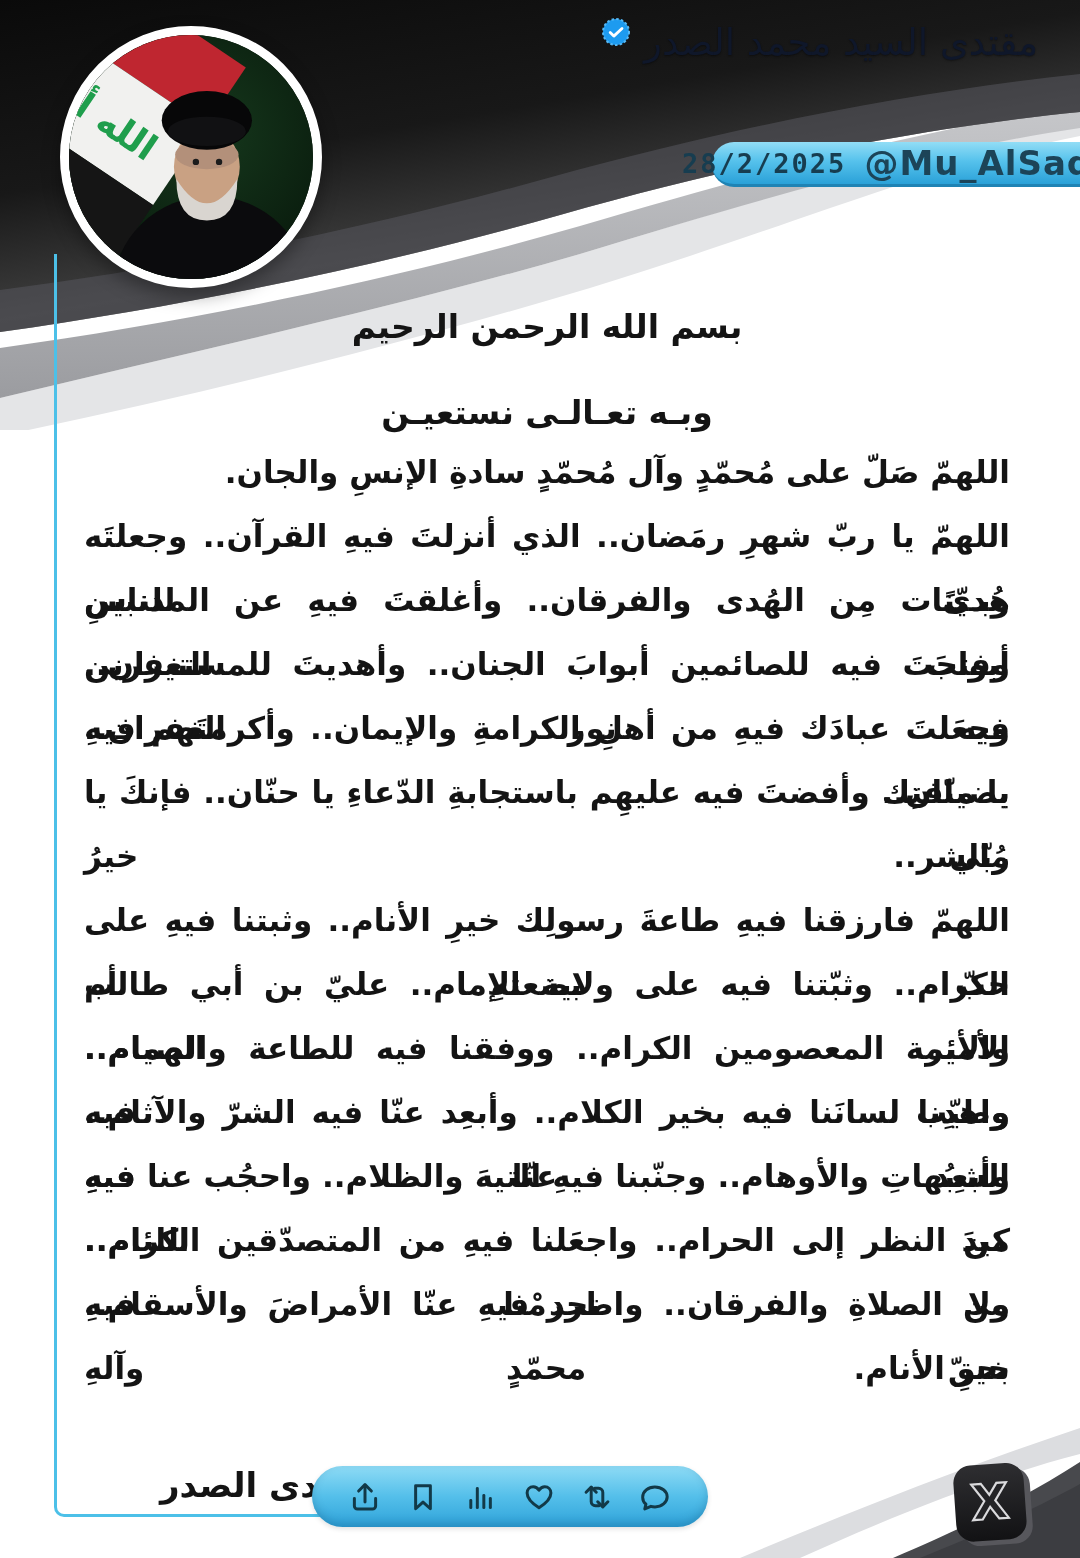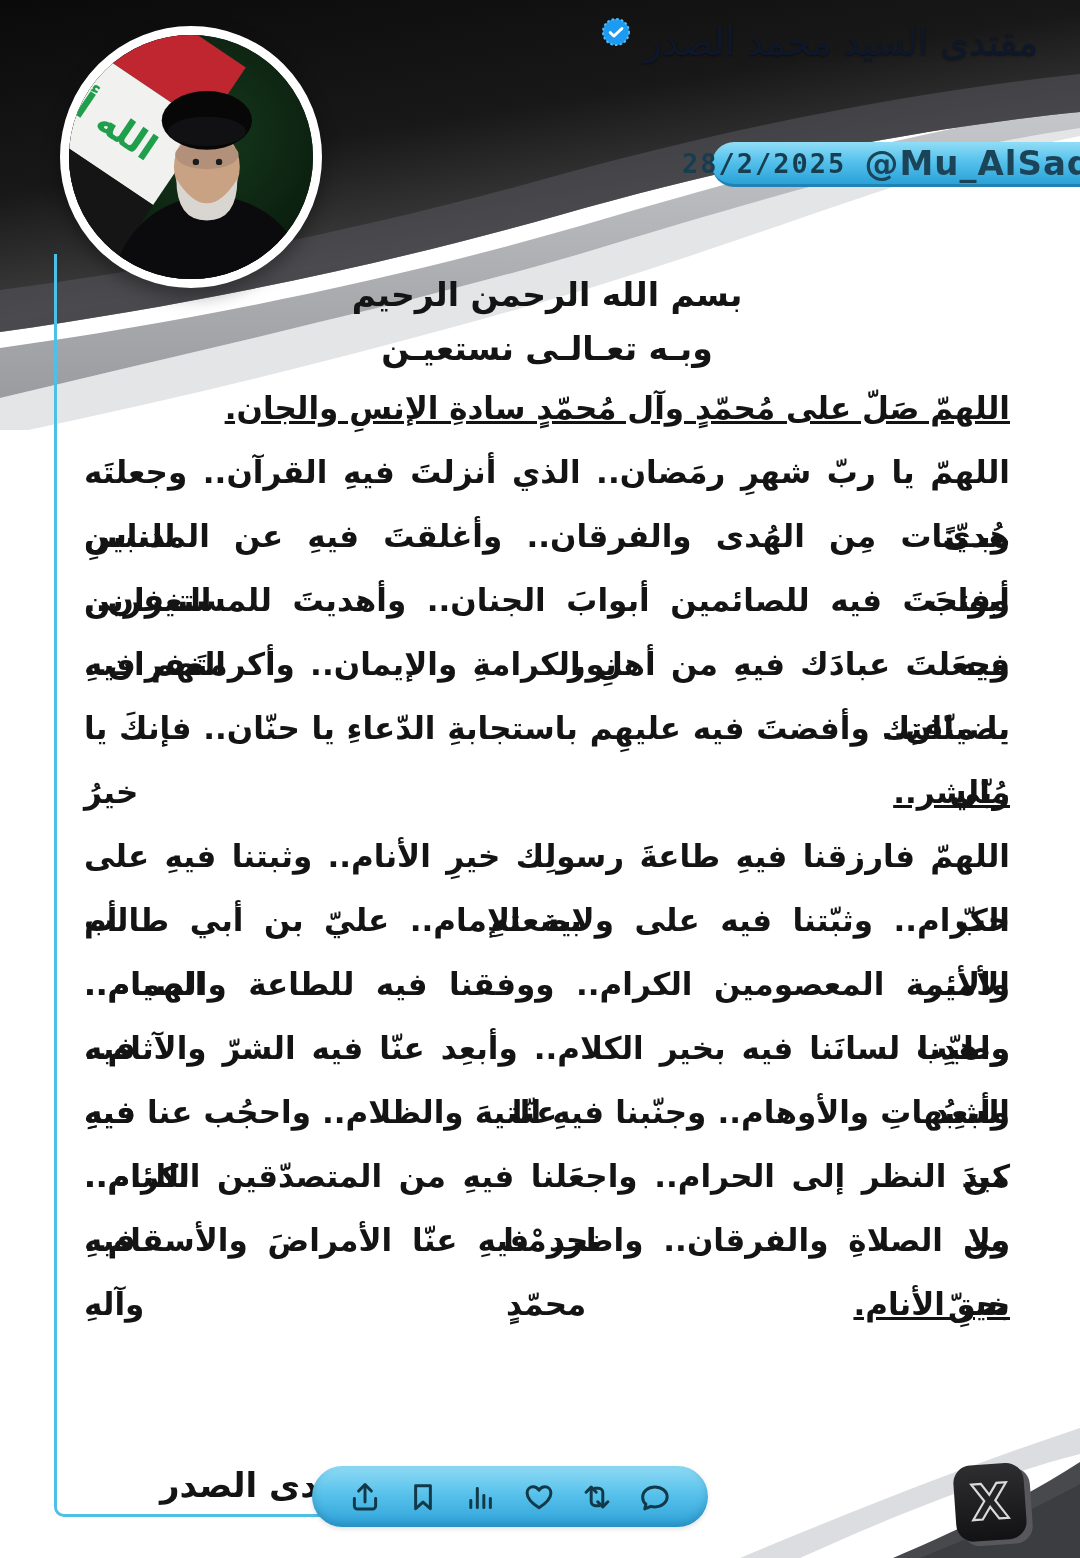--- a/index.html
+++ b/index.html
@@ -34,22 +34,22 @@
 
   
   .l-line{position:absolute;left:54px;top:254px;width:300px;height:1260px;
           border-left:3px solid #4cc0e8;border-bottom:3px solid #4cc0e8;
           border-bottom-left-radius:10px;pointer-events:none;}
 
   
   .body-text{position:absolute;left:84px;right:70px;top:268px;direction:rtl;color:#141414;}
   .bline{height:64px;line-height:64px;font-size:31px;font-weight:bold;overflow:visible;}
   .bline.small{height:54px;line-height:54px;font-size:33px;}
-  .bline.center{text-align:center;}
-  .bline.right{white-space:nowrap;text-decoration:underline;}
+  .bline.center{text-align:center;margin-top:32px;}
+  .bline.right{white-space:nowrap;}
   .bline.justify{text-align:justify;text-align-last:justify;white-space:normal;}
 
   .signature{position:absolute;left:160px;top:1428px;height:50px;line-height:50px;
              font-size:34px;font-weight:bold;color:#141414;direction:rtl;margin-top:32px;}
 
   
   .actions-pill{position:absolute;left:312px;top:1466px;width:396px;height:61px;border-radius:32px;
                 background:linear-gradient(180deg,#8edbf5 0%,#54bfea 50%,#2fa3da 100%);
                 box-shadow:inset 0 -4px 8px rgba(10,70,110,.25), 0 2px 5px rgba(0,0,0,.12);
                 display:flex;align-items:center;justify-content:center;gap:24px;}

